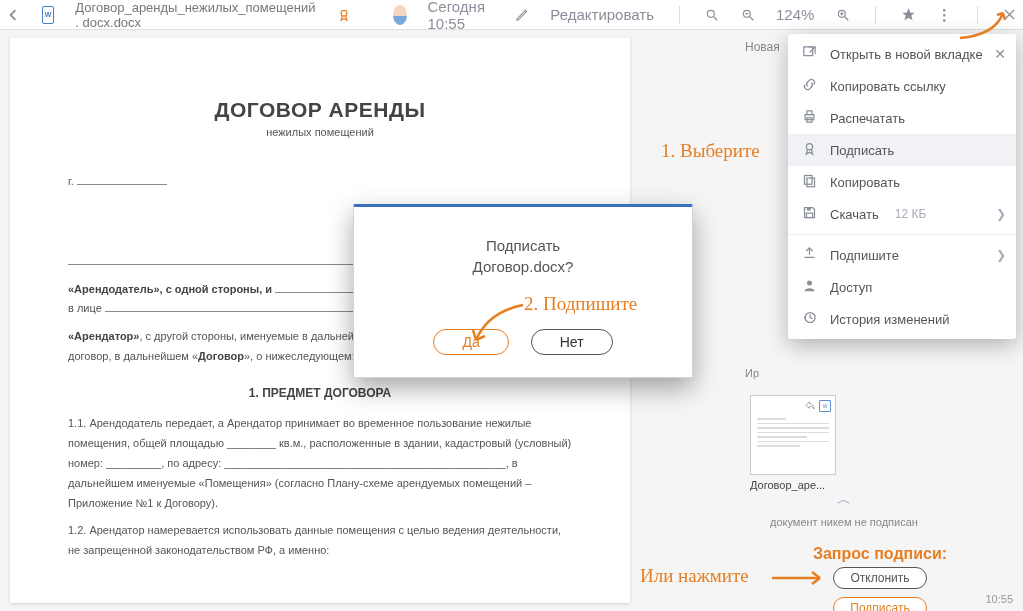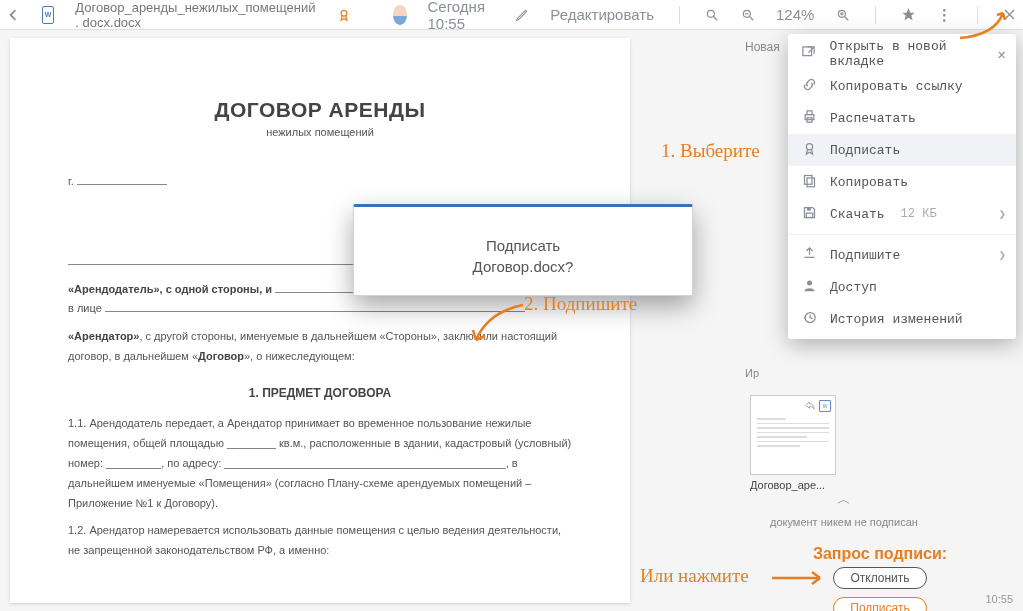--- a/index.html
+++ b/index.html
@@ -136,21 +136,20 @@
   }
   .dd-item {
     display:flex; align-items:center;
     height: 32px;
     padding: 0 12px;
     gap: 12px;
     color: #555;
     font-size: 13px;
     cursor: pointer;
     position:relative;
-    font-family:Liberation Mono, monospace;
   }
   .dd-item:hover, .dd-item.hl { background: #f0f2f5; }
   .dd-sep { height:1px; background:#eee; margin:4px 0; }
   .dd-icon { width:18px; color:#8a8f99; font-size:14px; text-align:center; }
   .dd-size { color:#aab; font-size:12px; margin-left:4px;}
   .dd-chevron { position:absolute; right:10px; color:#aab; font-size:12px;}
   .dd-close { position:absolute; right:10px; color:#8a8f99; font-size:14px;}
 
   
   .modal {
@@ -392,20 +391,24 @@
         </svg>
     </span>
     <span>История изменений</span>
   </div>
 </div>
 
 <div class="modal">
   <div class="msg">
     <span>Подписать</span><br><span>Договор.docx?</span>
   </div>
+  <div class="btns">
+    <span class="pill active">Да</span>
+    <span class="pill">Нет</span>
+  </div>
 </div>
 
 <div class="ann" style="left:661px;top:140px">1. Выберите</div>
 <svg class="arrow" style="left:955px;top:5px" width="60" height="38">
   <path d="M5 33 Q40 30 48 8" stroke="#e67e22" stroke-width="2.5" fill="none"></path>
   <path d="M48 8 L42 10 M48 8 L50 15" stroke="#e67e22" stroke-width="2.5" fill="none"></path>
 </svg>
 
 <div class="ann" style="left:524px;top:293px">2. Подпишите</div>
 <svg class="arrow" style="left:468px;top:300px" width="70" height="50">

